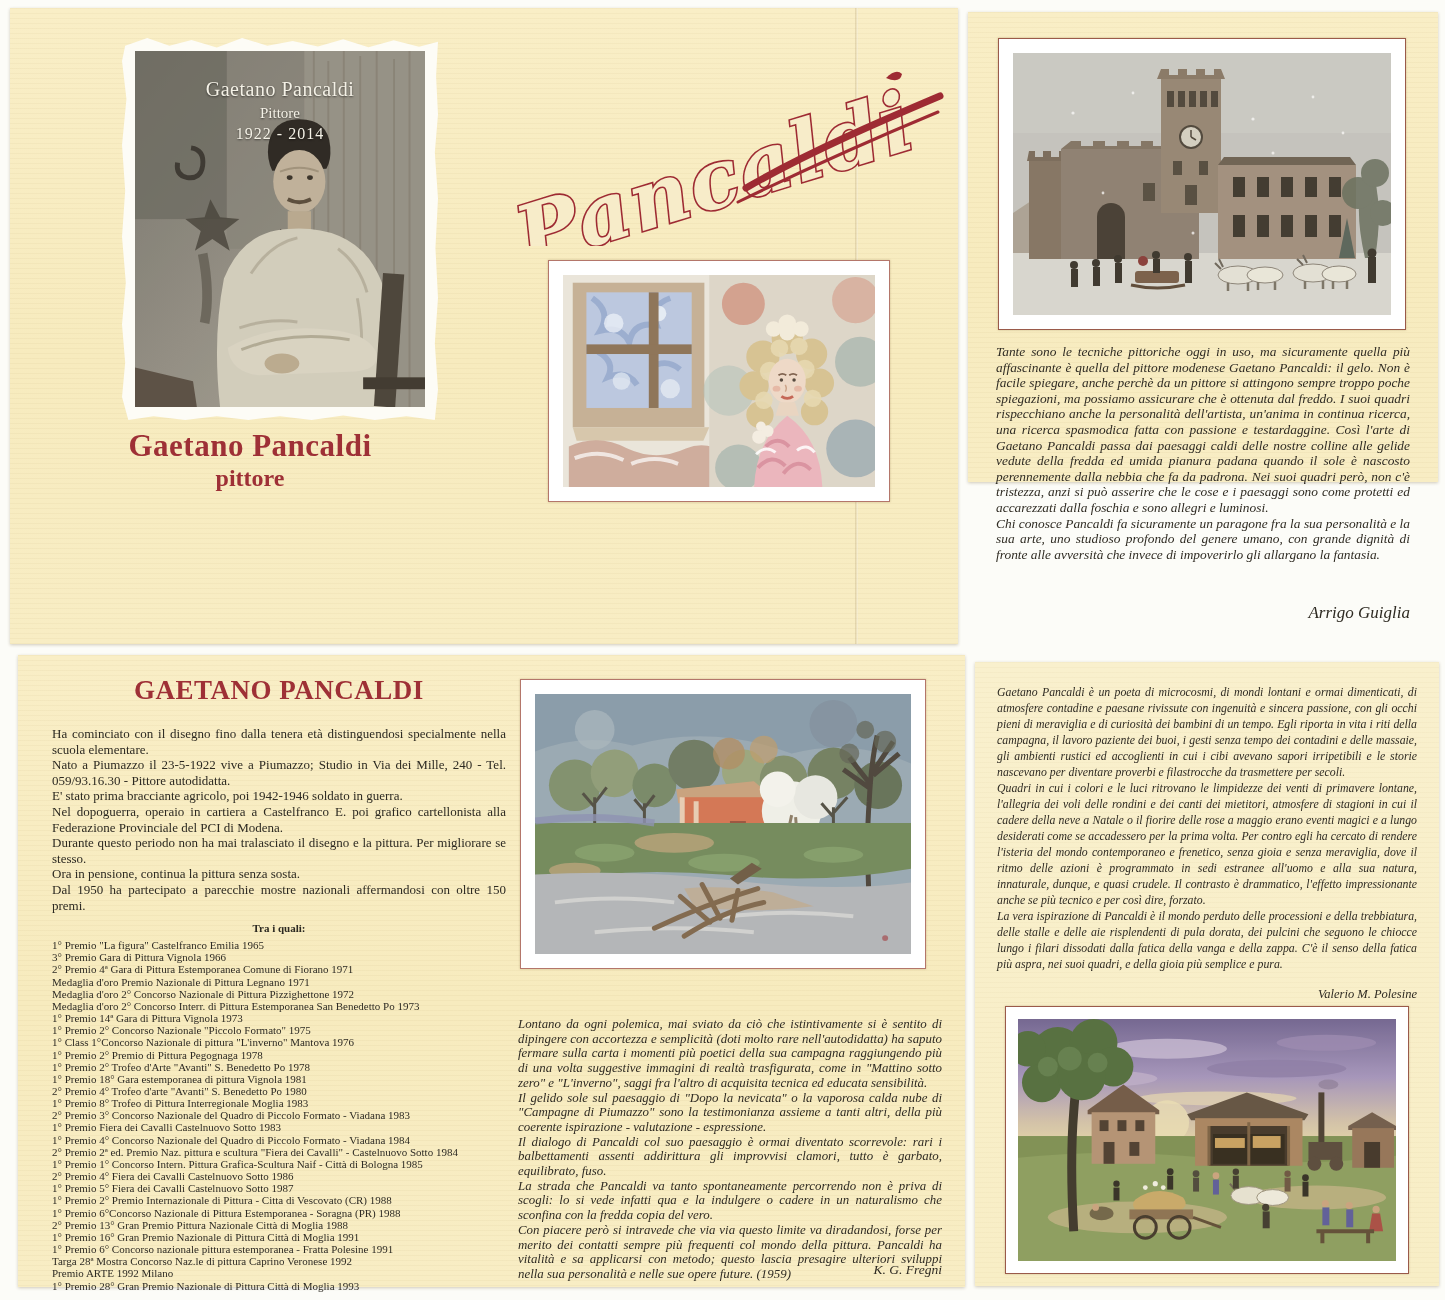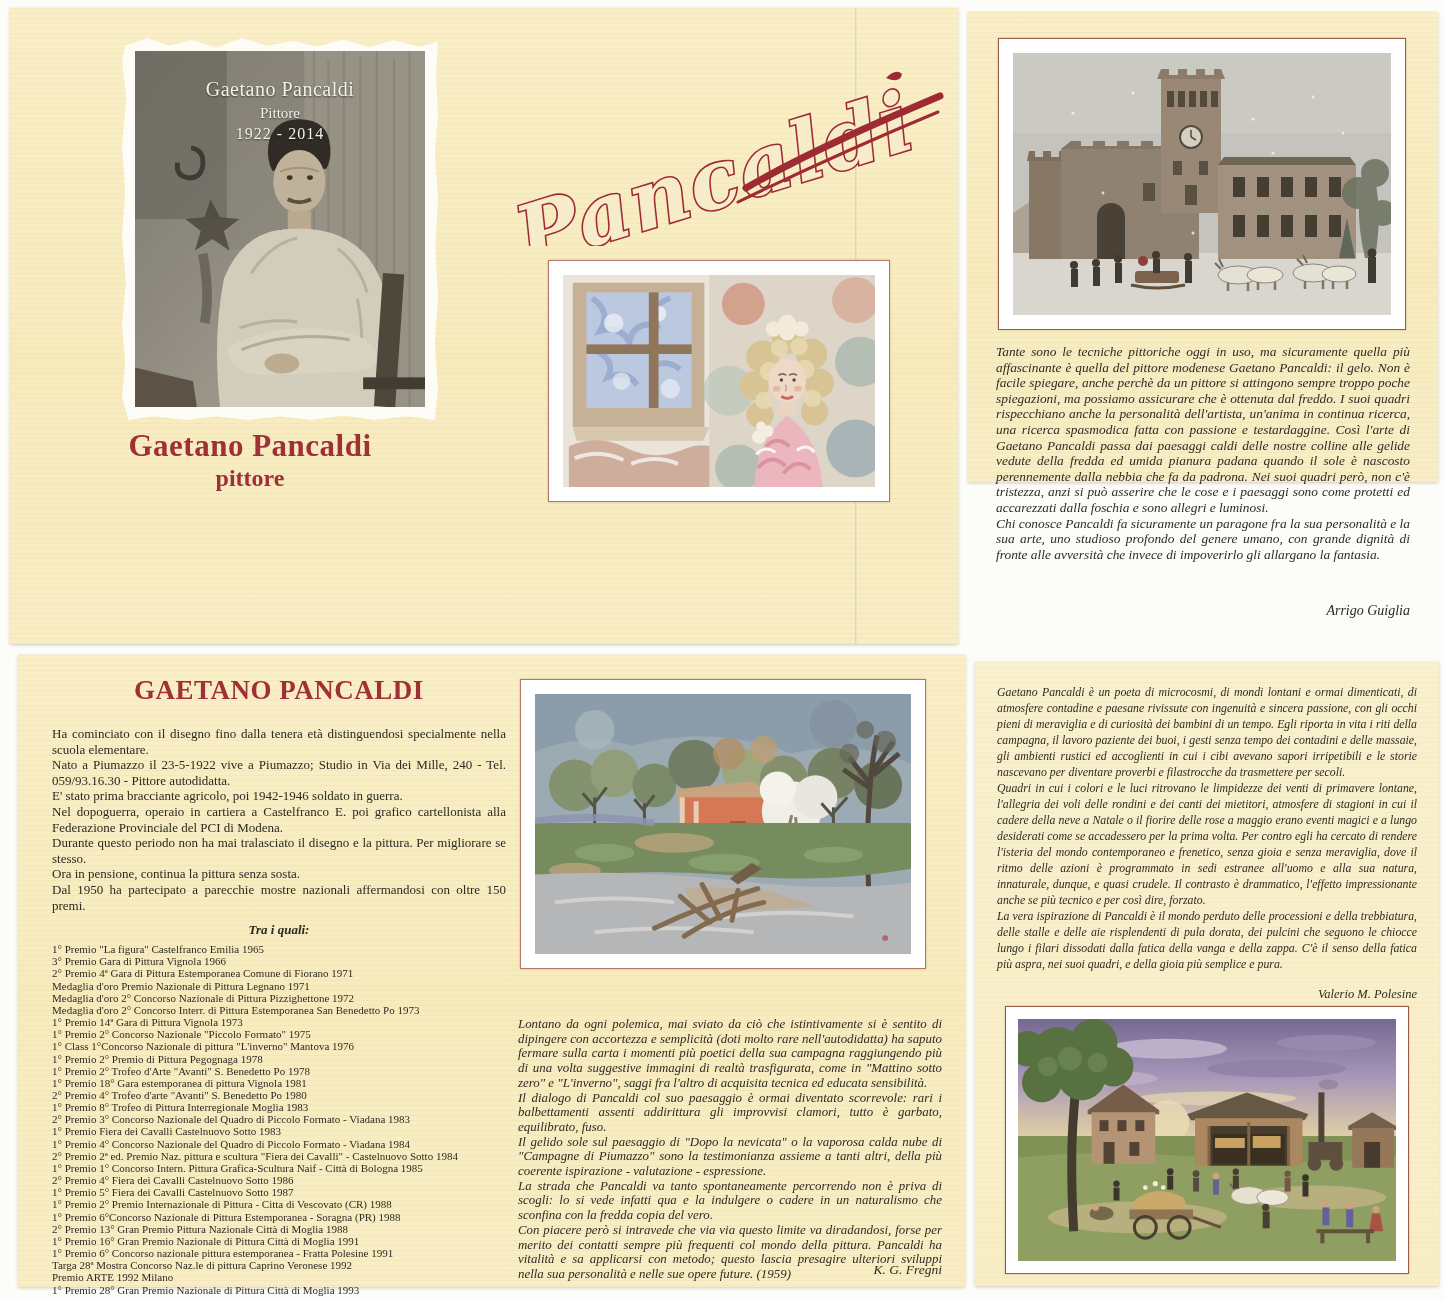--- a/index.html
+++ b/index.html
@@ -51,21 +51,21 @@
   .artist-title .t3{font-size:15.5px;color:#35312a;margin-top:9px;letter-spacing:.2px;}
 
   .essay{position:absolute;text-align:justify;font-style:italic;color:#2f2b23;}
   .essay .para{margin:0;}
   .sig-line{text-align:right;font-style:italic;margin-top:7px;padding-right:4px;}
 
   .bio-col{position:absolute;left:34px;top:20px;width:454px;}
   .bio-title{font-size:27px;font-weight:bold;color:#9e3036;text-align:center;letter-spacing:.5px;margin-bottom:7px;}
   .bio-text{font-size:13px;line-height:15.6px;text-align:justify;color:#2c2921;margin-top:20px;}
   .bio-text .bio-para{margin:0;}
-  .tra-quali{text-align:center;font-style:italic;font-weight:bold;font-size:13px;margin:9px 0 5px 0;color:#2c2921;}
+  .tra-quali{text-align:center;font-weight:bold;font-size:11px;margin:9px 0 5px 0;color:#2c2921;}
   .prizes{font-size:11px;line-height:12.15px;color:#2e2b24;}
   .prizes .prize{white-space:nowrap;}
 </style>
 </head>
 <body>
 
 <div class="sheet" style="left:10px;top:8px;width:948px;height:636px;">
   <div class="fold-v" style="left:845px;"></div>
 
   <div class="photo-frame">
@@ -290,21 +290,21 @@
           <circle cx="330" cy="80" r="1.4"></circle>
           <circle cx="180" cy="180" r="1.5"></circle>
       </g>
       <rect width="378" height="262" fill="#b5a27a" opacity=".05"></rect>
     </svg>
   </div>
   <div class="essay" style="left:28px;top:332px;width:414px;font-size:13.4px;line-height:15.6px;">
       <div class="para">Tante sono le tecniche pittoriche oggi in uso, ma sicuramente quella più affascinante è quella del pittore modenese Gaetano Pancaldi: il gelo. Non è facile spiegare, anche perchè da un pittore si attingono sempre troppo poche spiegazioni, ma possiamo assicurare che è ottenuta dal freddo. I suoi quadri rispecchiano anche la personalità dell'artista, un'anima in continua ricerca, una ricerca spasmodica fatta con passione e testardaggine. Così l'arte di Gaetano Pancaldi passa dai paesaggi caldi delle nostre colline alle gelide vedute della fredda ed umida pianura padana quando il sole è nascosto perennemente dalla nebbia che fa da padrona. Nei suoi quadri però, non c'è tristezza, anzi si può asserire che le cose e i paesaggi sono come protetti ed accarezzati dalla foschia e sono allegri e luminosi.</div>
       <div class="para">Chi conosce Pancaldi fa sicuramente un paragone fra la sua personalità e la sua arte, uno studioso profondo del genere umano, con grande dignità di fronte alle avversità che invece di impoverirlo gli allargano la fantasia.</div>
     </div>
-  <div class="sig-line" style="position:absolute;left:28px;top:584px;width:414px;font-size:14px;">Arrigo Guiglia</div>
+  <div class="sig-line" style="position:absolute;left:28px;top:584px;width:414px;font-size:17px;">Arrigo Guiglia</div>
 </div>
 
 <div class="sheet" style="left:18px;top:655px;width:947px;height:632px;">
 
   <div class="bio-col">
     <div class="bio-title">GAETANO PANCALDI</div>
     <div class="bio-text">
         <div class="bio-para">Ha cominciato con il disegno fino dalla tenera età distinguendosi specialmente nella scuola elementare.</div>
         <div class="bio-para">Nato a Piumazzo il 23-5-1922 vive a Piumazzo; Studio in Via dei Mille, 240 - Tel. 059/93.16.30 - Pittore autodidatta.</div>
         <div class="bio-para">E' stato prima bracciante agricolo, poi 1942-1946 soldato in guerra.</div>
@@ -413,22 +413,22 @@
         <path d="M150,244 q40,-26 80,-34"></path>
         <path d="M176,230 l-30,-26 m40,22 l-18,-34 m30,36 l6,-30"></path>
       </g>
       <path d="M196,186 l22,-16 l10,6 l-24,16 z" fill="#6b573f"></path>
       <circle cx="352" cy="246" r="3" fill="#9e3036" opacity=".6"></circle>
       <rect width="378" height="262" fill="#cfd6cd" opacity=".07"></rect>
     </svg>
   </div>
   <div class="essay" style="left:500px;top:326px;width:424px;font-size:12.9px;line-height:14.7px;margin-top:36px;">
       <div class="para">Lontano da ogni polemica, mai sviato da ciò che istintivamente si è sentito di dipingere con accortezza e semplicità (doti molto rare nell'autodidatta) ha saputo fermare sulla carta i momenti più poetici della sua campagna raggiungendo più di una volta suggestive immagini di realtà trasfigurata, come in "Mattino sotto zero" e "L'inverno", saggi fra l'altro di acquisita tecnica ed educata sensibilità.</div>
+      <div class="para">Il gelido sole sul paesaggio di "Dopo la nevicata" o la vaporosa calda nube di "Campagne di Piumazzo" sono la testimonianza assieme a tanti altri, della più coerente ispirazione - valutazione - espressione.</div>
       <div class="para">Il dialogo di Pancaldi col suo paesaggio è ormai diventato scorrevole: rari i balbettamenti assenti addirittura gli improvvisi clamori, tutto è garbato, equilibrato, fuso.</div>
-      <div class="para">Il gelido sole sul paesaggio di "Dopo la nevicata" o la vaporosa calda nube di "Campagne di Piumazzo" sono la testimonianza assieme a tanti altri, della più coerente ispirazione - valutazione - espressione.</div>
       <div class="para">La strada che Pancaldi va tanto spontaneamente percorrendo non è priva di scogli: lo si vede infatti qua e la indulgere o cadere in un naturalismo che sconfina con la fredda copia del vero.</div>
       <div class="para">Con piacere però si intravede che via via questo limite va diradandosi, forse per merito dei contatti sempre più frequenti col mondo della pittura. Pancaldi ha vitalità e sa applicarsi con metodo; questo lascia presagire ulteriori sviluppi nella sua personalità e nelle sue opere future. (1959)</div>
     </div>
   <div class="sig-line" style="position:absolute;left:500px;top:600px;width:424px;font-size:13.5px;">K. G. Fregni</div>
 </div>
 
 <div class="sheet" style="left:975px;top:662px;width:464px;height:624px;background:
       repeating-linear-gradient(180deg, rgba(150,118,55,.04) 0 1px, rgba(0,0,0,0) 1px 5px),
       linear-gradient(180deg,#f9f0cd,#f8eec6);">
   <div class="essay" style="left:22px;top:22px;width:420px;font-size:11.8px;line-height:16px;">

